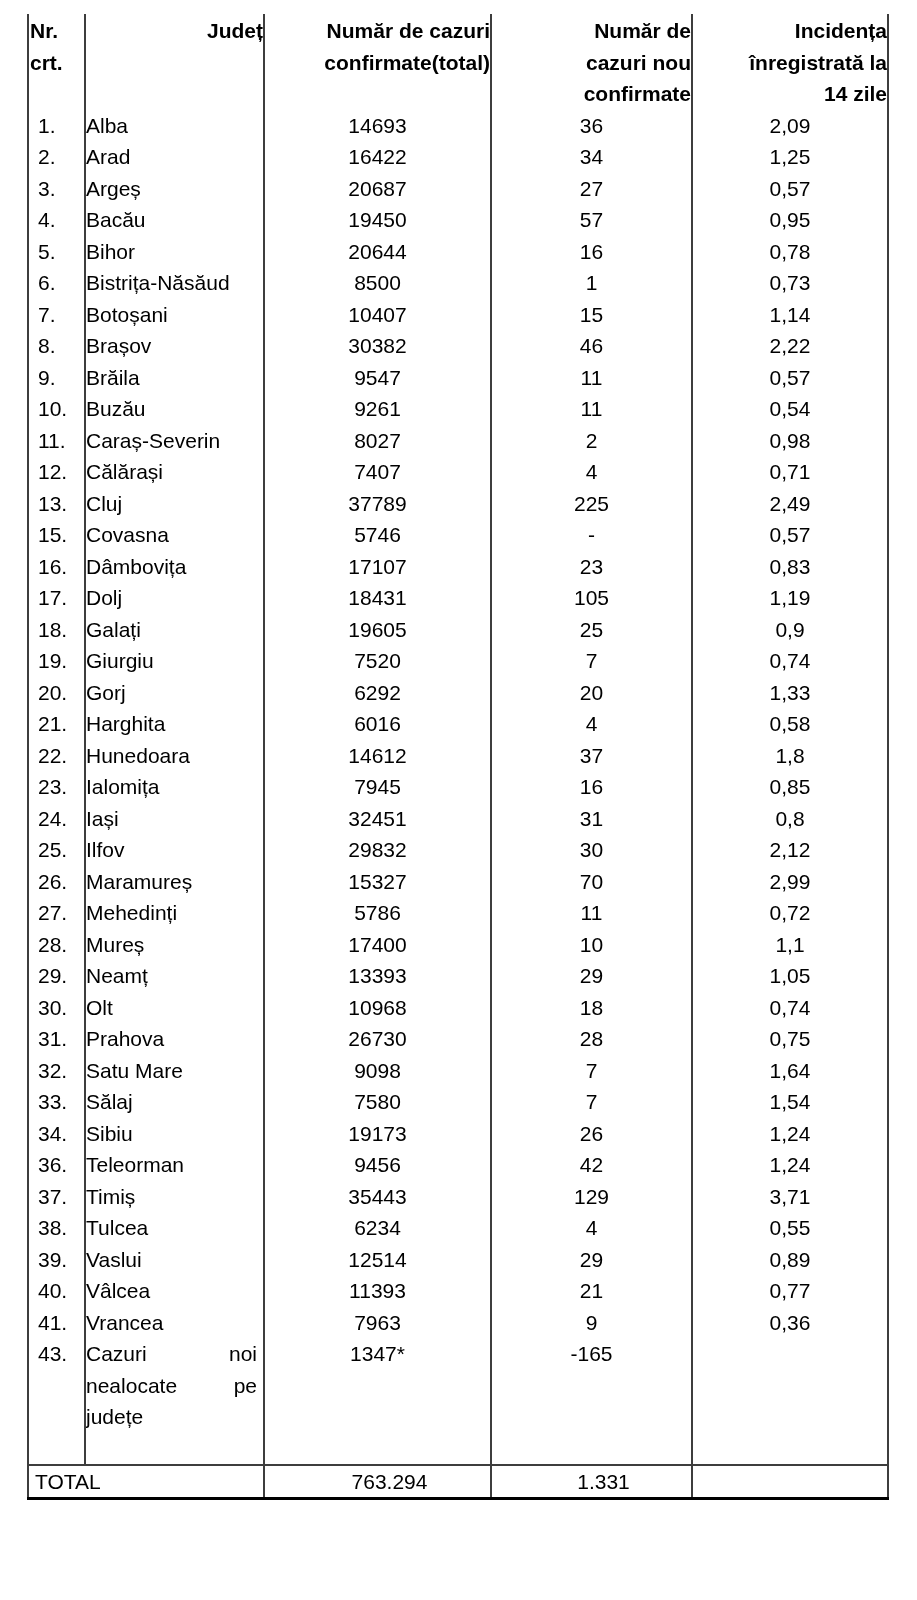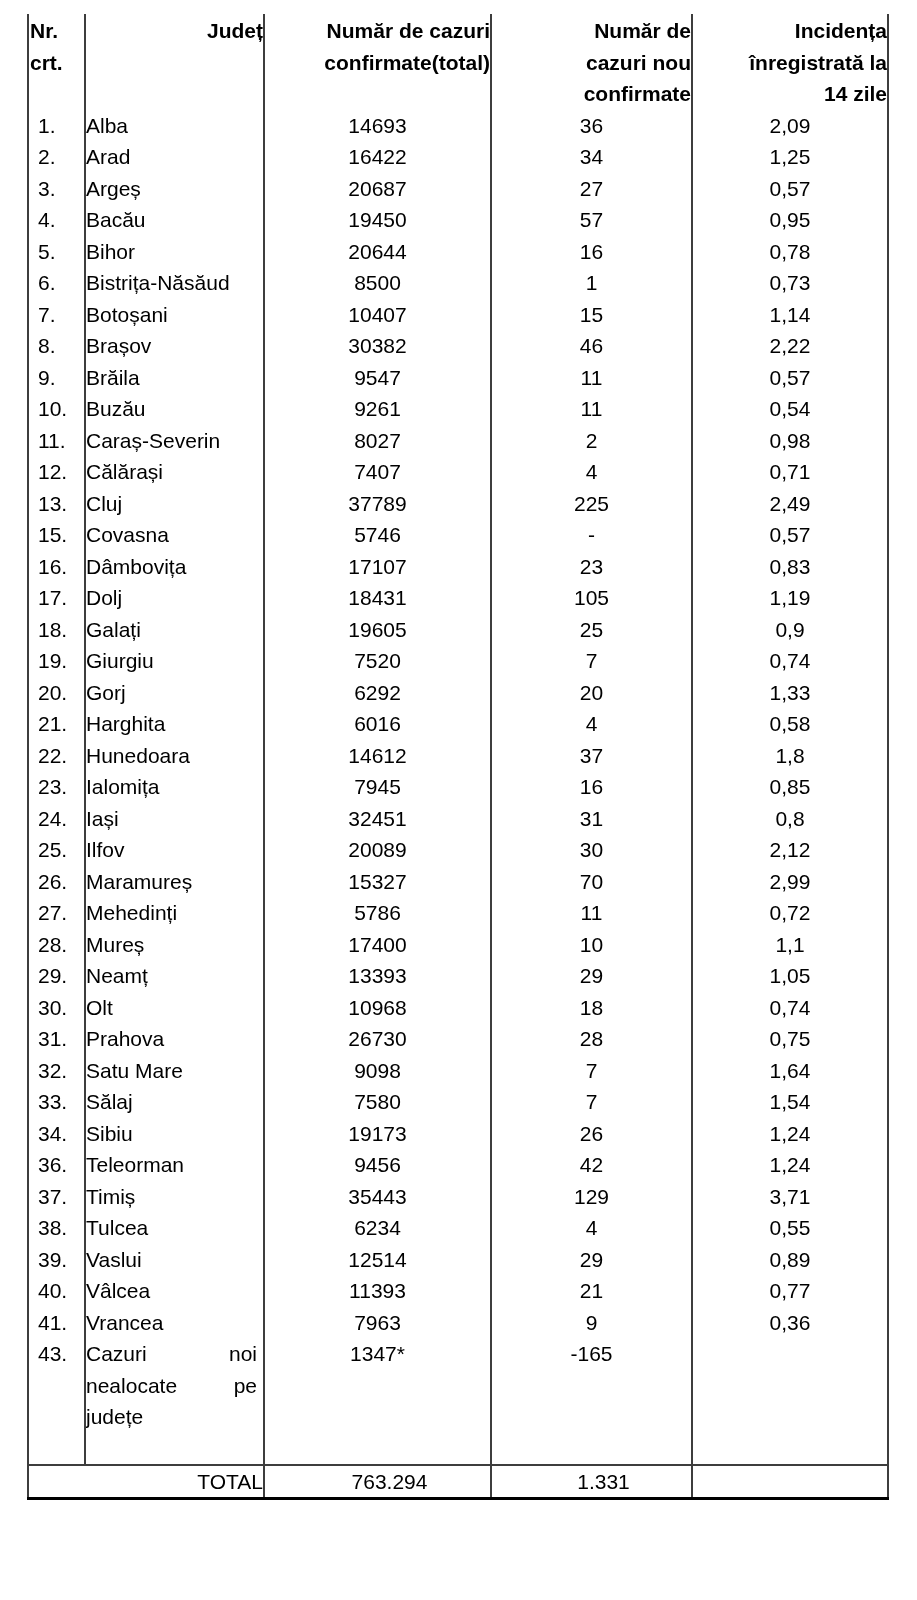--- a/index.html
+++ b/index.html
@@ -68,21 +68,21 @@
   }
   tbody tr.last-row td.c1 {
     text-align: justify;
   }
   tfoot td {
     border-top: 2px solid #3d3d3d;
     height: 31.5px;
     padding-left: 24px;
   }
   tfoot td.total-label {
-    text-align: right;
+    text-align: left;
     padding-left: 6px;
   }
   tfoot td.t2, tfoot td.t3, tfoot td.t4 {
     text-align: center;
   }
 </style>
 </head>
 <body>
 
 <div class="page">
@@ -277,21 +277,21 @@
         <tr>
           <td class="c0">24.</td>
           <td class="c1">Iași</td>
           <td class="c2">32451</td>
           <td class="c3">31</td>
           <td class="c4">0,8</td>
         </tr>
         <tr>
           <td class="c0">25.</td>
           <td class="c1">Ilfov</td>
-          <td class="c2">20089</td>
+          <td class="c2">29832</td>
           <td class="c3">30</td>
           <td class="c4">2,12</td>
         </tr>
         <tr>
           <td class="c0">26.</td>
           <td class="c1">Maramureș</td>
           <td class="c2">15327</td>
           <td class="c3">70</td>
           <td class="c4">2,99</td>
         </tr>

